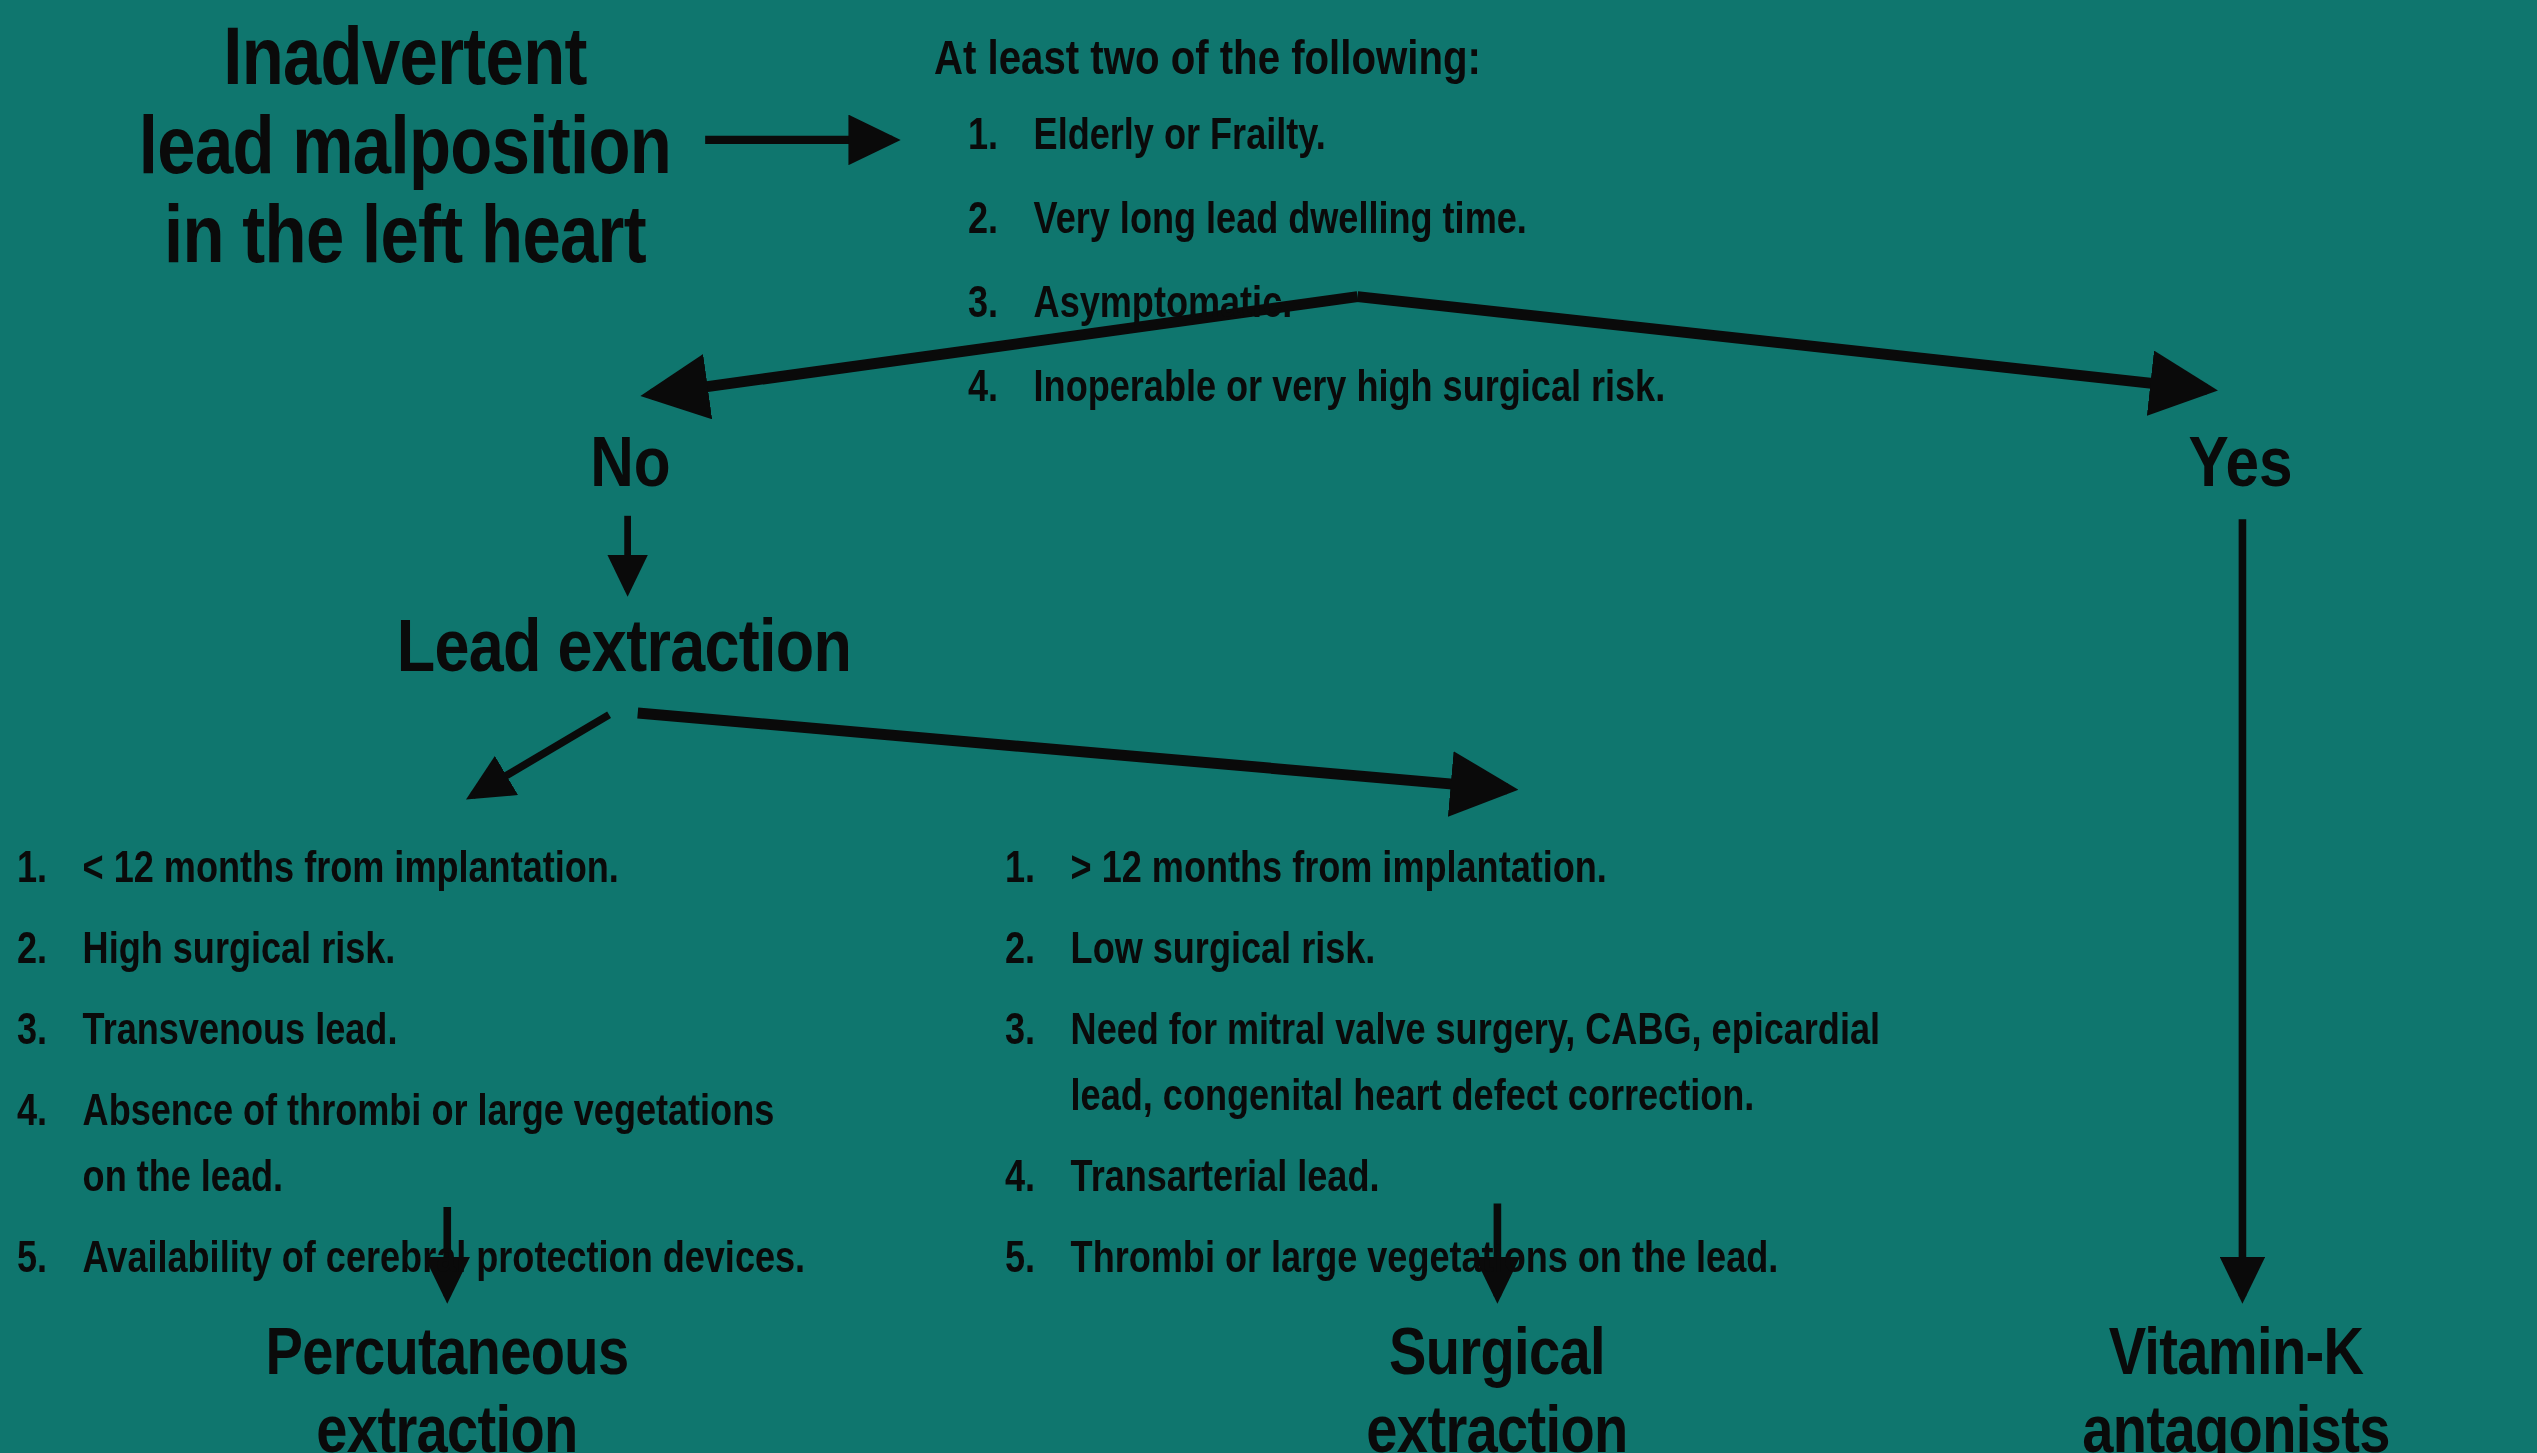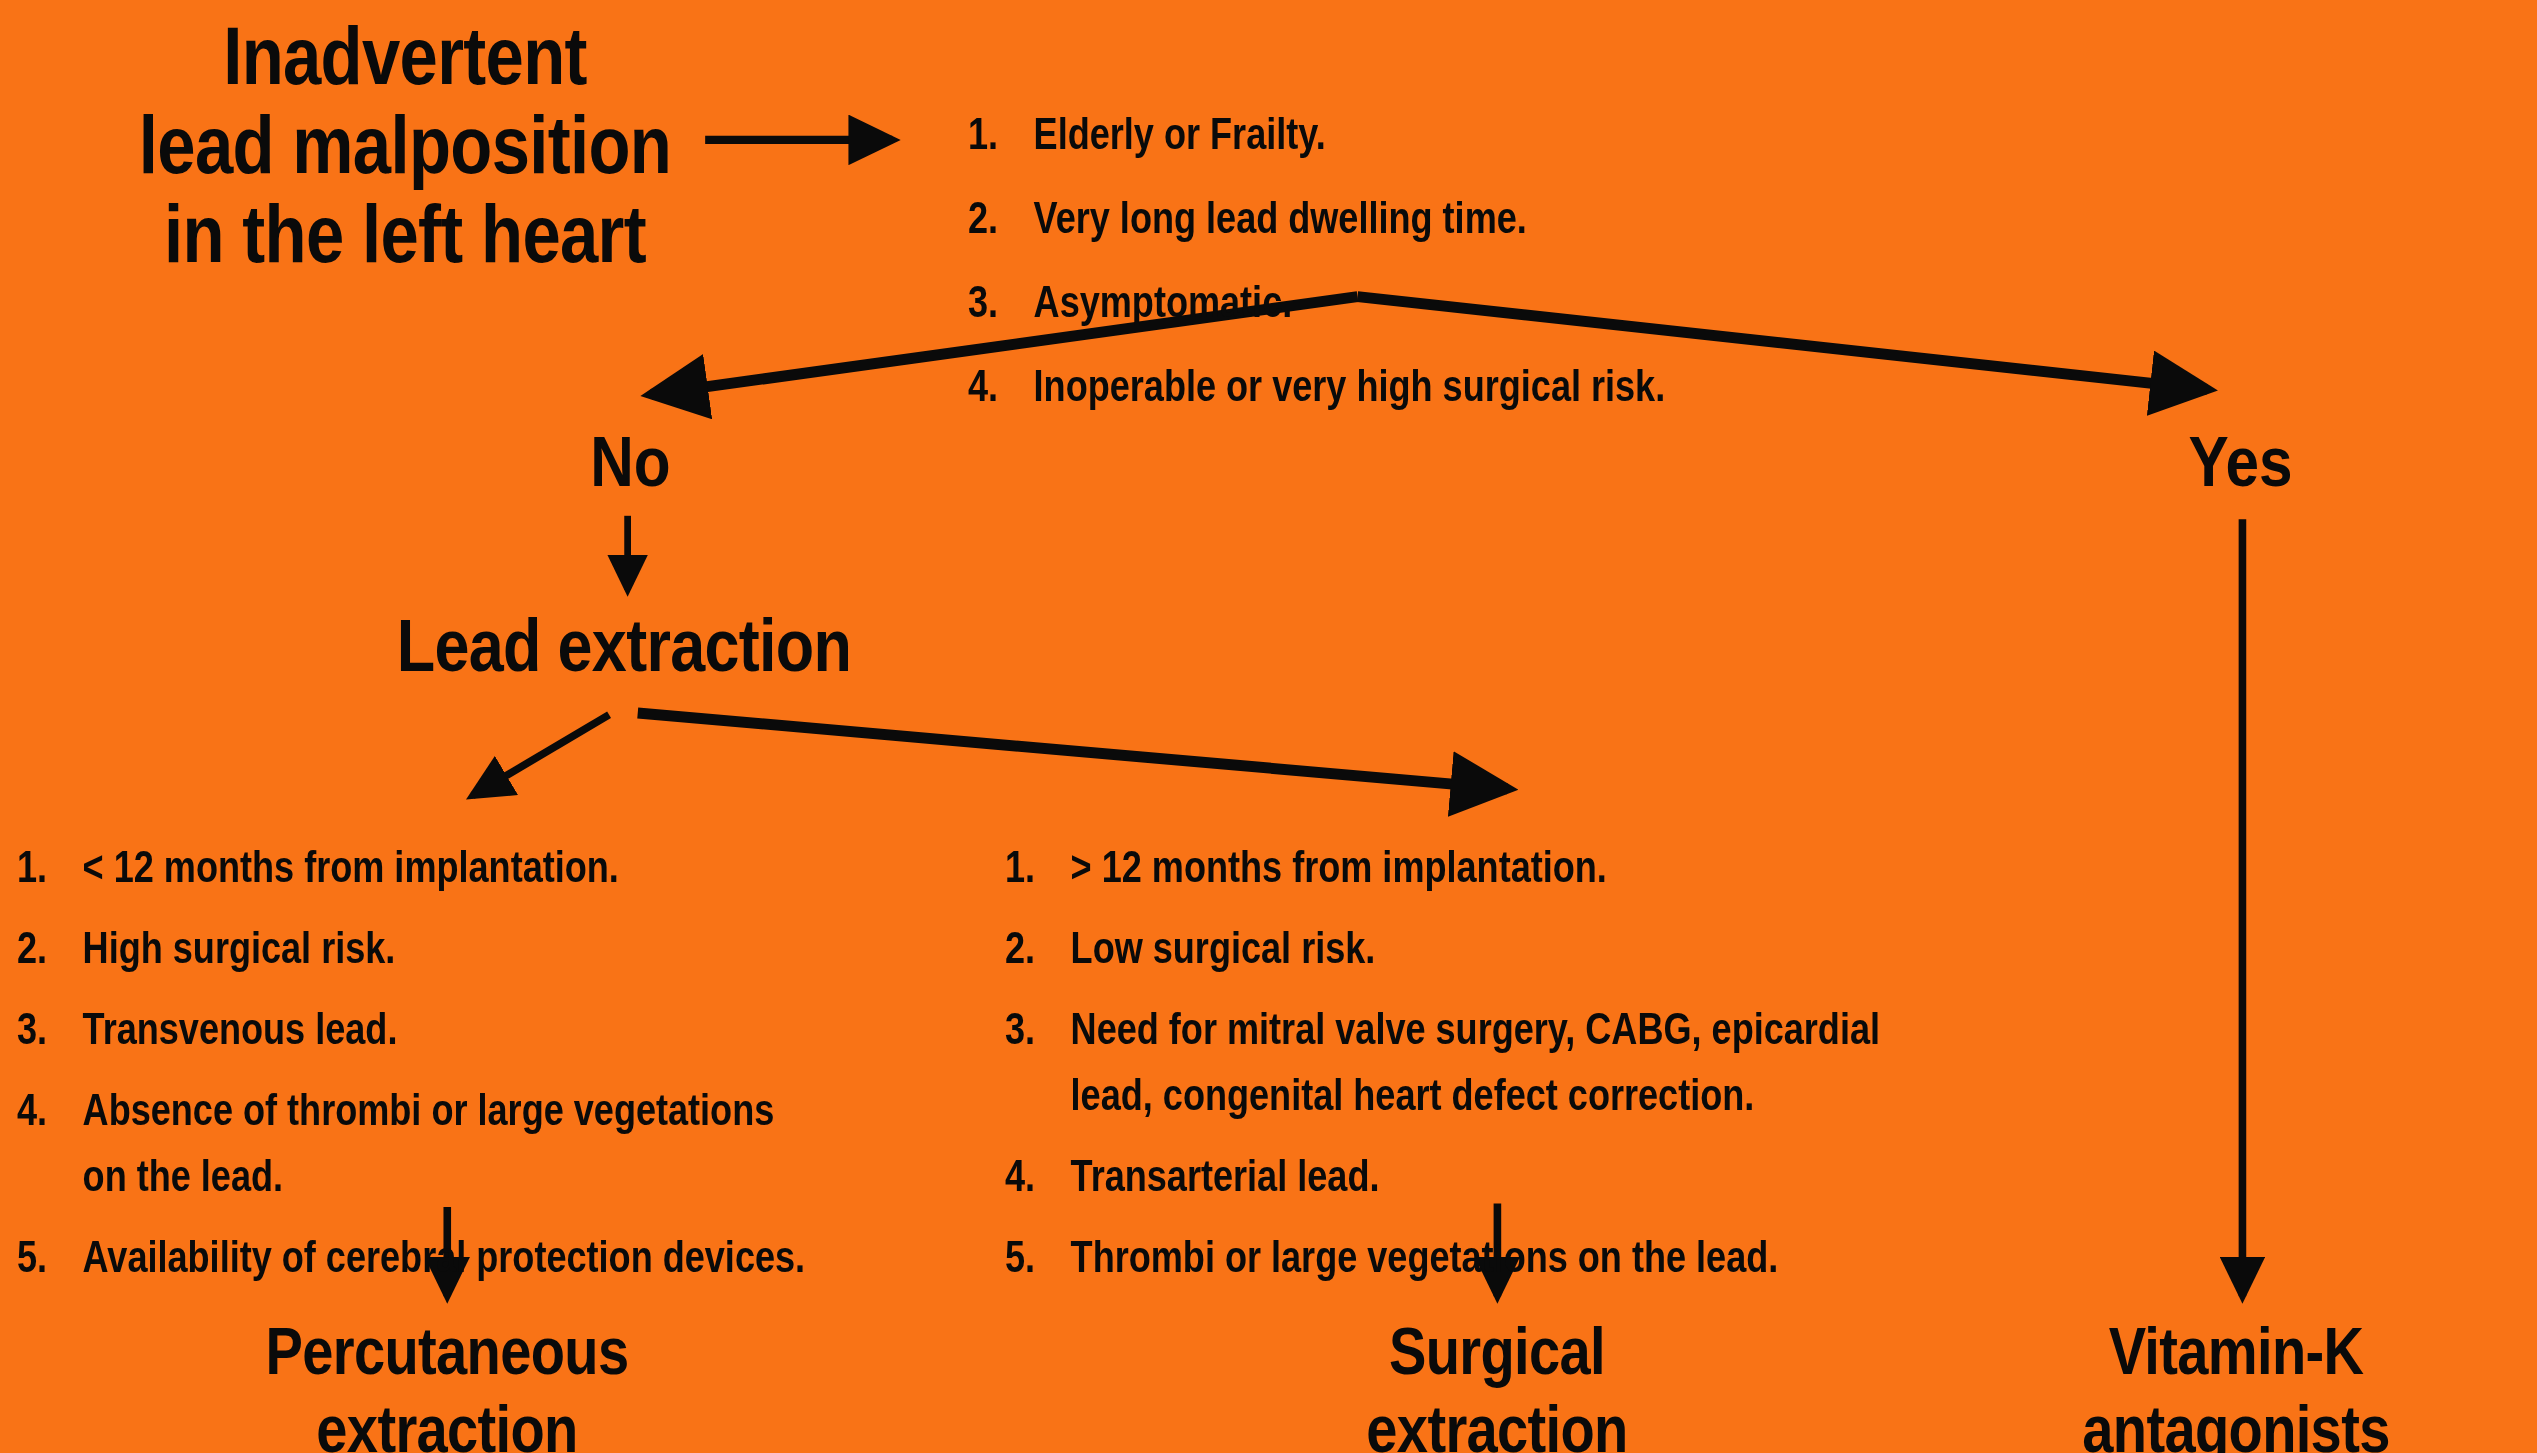--- a/index.html
+++ b/index.html
@@ -8,21 +8,21 @@
     background: #ffffff;
     width: 2538px;
     height: 1453px;
     overflow: hidden;
     font-family: "Liberation Sans", "DejaVu Sans", sans-serif;
   }
   .stage {
     position: relative;
     width: 2538px;
     height: 1453px;
-    background: #f97316;
+    background: #0f766e;
     color: #0a0a0a;
   }
   svg.arrows {
     position: absolute;
     left: 0; top: 0;
     width: 2538px;
     height: 1453px;
   }
   .label {
     position: absolute;
@@ -101,20 +101,23 @@
 
     <line x1="1776" y1="1428" x2="1776" y2="1538" stroke="#0a0a0a" stroke-width="9" marker-end="url(#ah)"></line>
 
     <line x1="2660" y1="616" x2="2660" y2="1538" stroke="#0a0a0a" stroke-width="9" marker-end="url(#ah)"></line>
   </svg>
 
   <div class="label main-title cond-c">Inadvertent
 lead malposition
 in the left heart</div>
 
+  <div class="label criteria-block">
+    <div class="criteria-heading cond-l">At least two of the following:</div>
+  </div>
   <div class="label num-list criteria-list cond-l">
     <div class="num-row">
       <span class="num">1.</span>
       <span class="txt">Elderly or Frailty.</span>
     </div>
     <div class="num-row">
       <span class="num">2.</span>
       <span class="txt">Very long lead dwelling time.</span>
     </div>
     <div class="num-row">

